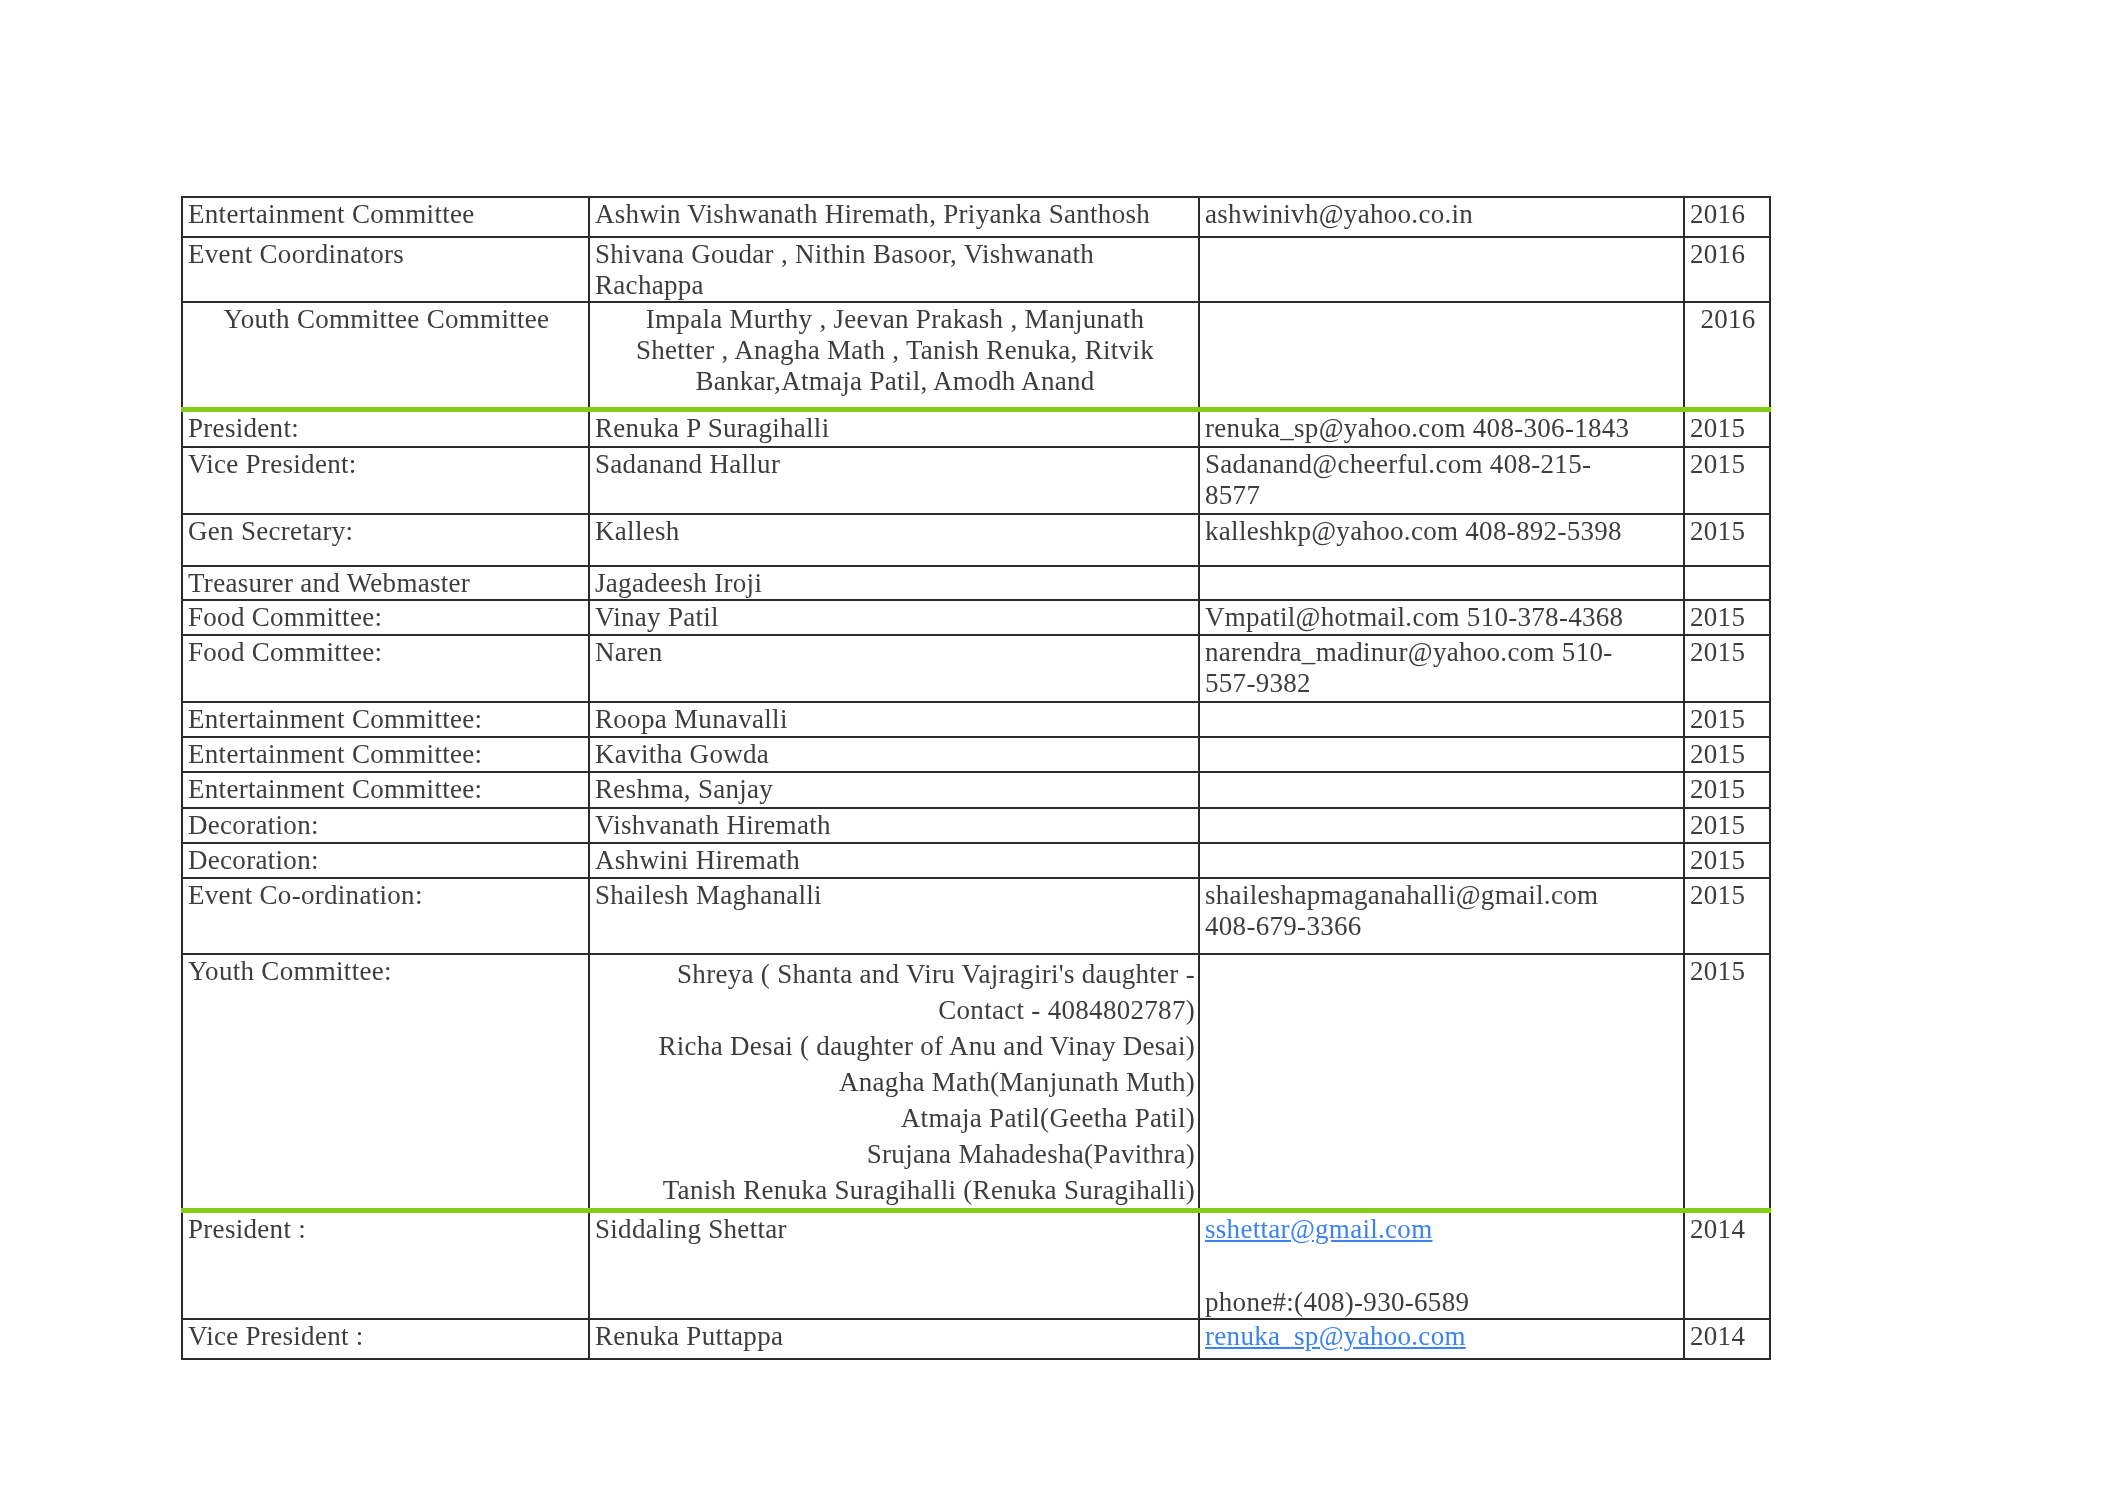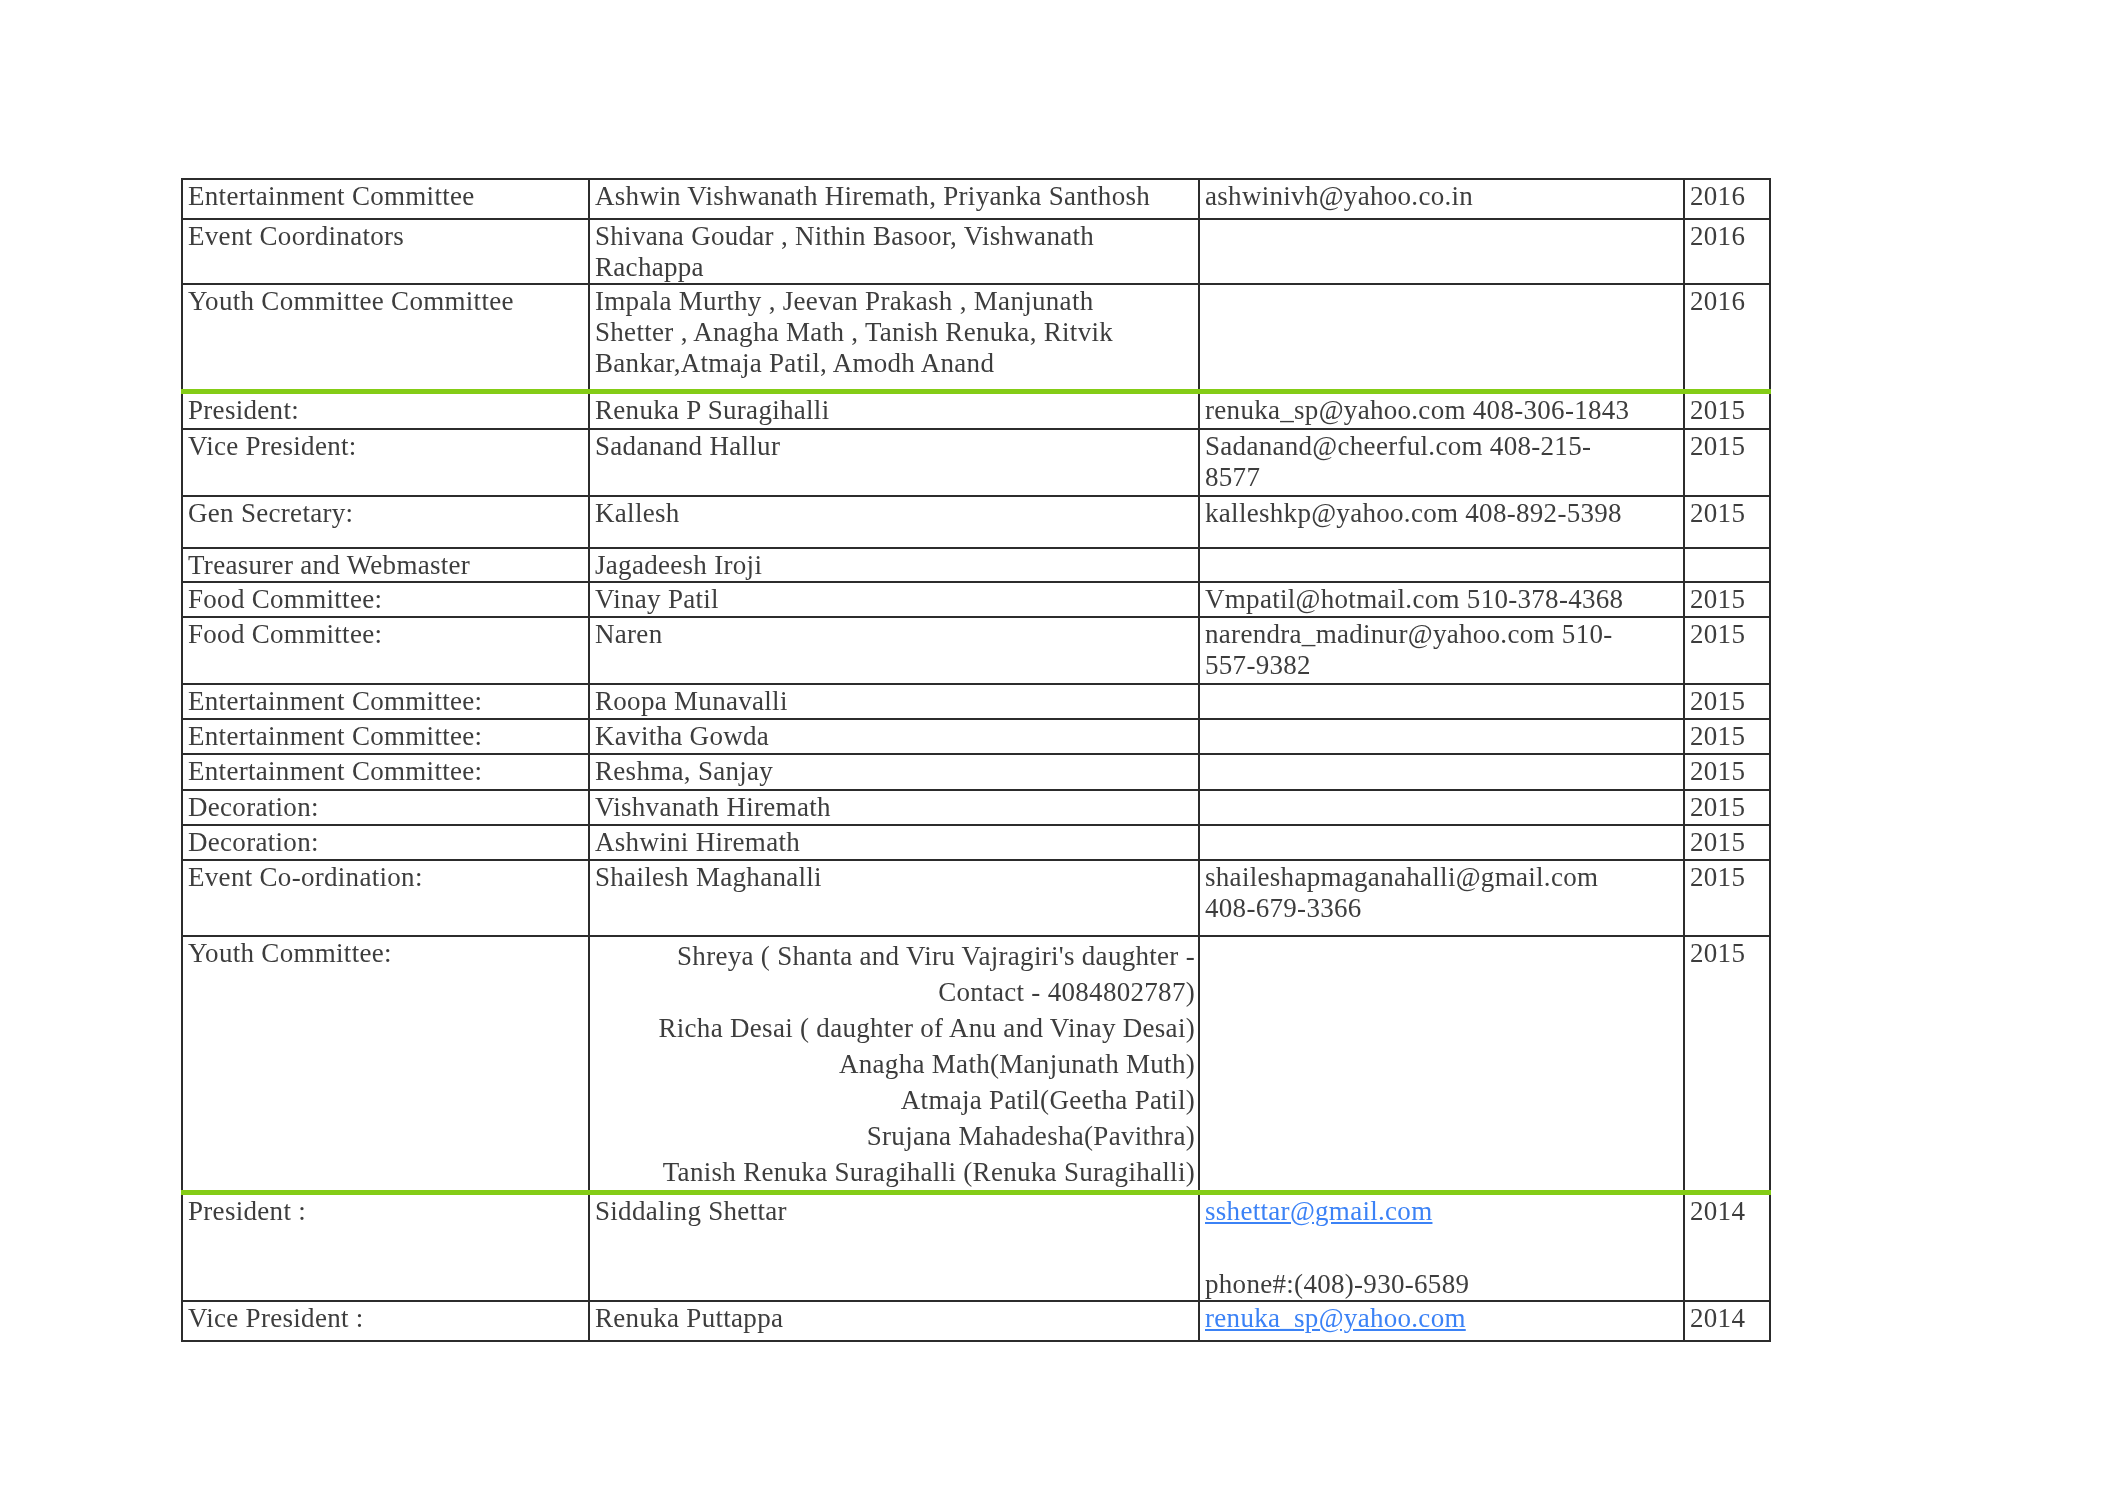--- a/index.html
+++ b/index.html
@@ -10,21 +10,21 @@
   body {
     width: 2104px;
     height: 1488px;
     position: relative;
     overflow: hidden;
     font-family: "Liberation Serif", "DejaVu Serif", serif;
   }
   .table-wrapper {
     position: absolute;
     left: 181px;
-    top: 178px;
+    top: 196px;
   }
   table.roster {
     border-collapse: collapse;
     table-layout: fixed;
     width: 1588px;
   }
   table.roster td {
     border: 2px solid #2c2c2c;
     vertical-align: top;
     padding: 1px 3px 0 5px;
@@ -85,21 +85,21 @@
           </td>
           <td>
             <div class="line">Shivana Goudar , Nithin Basoor, Vishwanath</div>
             <div class="line">Rachappa</div>
           </td>
           <td></td>
           <td>
             <div class="line">2016</div>
           </td>
         </tr>
-        <tr style="height: 107px;">
+        <tr style="height: 107px; text-align: center;">
           <td>
             <div class="line">Youth Committee Committee</div>
           </td>
           <td>
             <div class="line">Impala Murthy , Jeevan Prakash , Manjunath</div>
             <div class="line">Shetter , Anagha Math , Tanish Renuka, Ritvik</div>
             <div class="line">Bankar,Atmaja Patil, Amodh Anand</div>
           </td>
           <td></td>
           <td>

